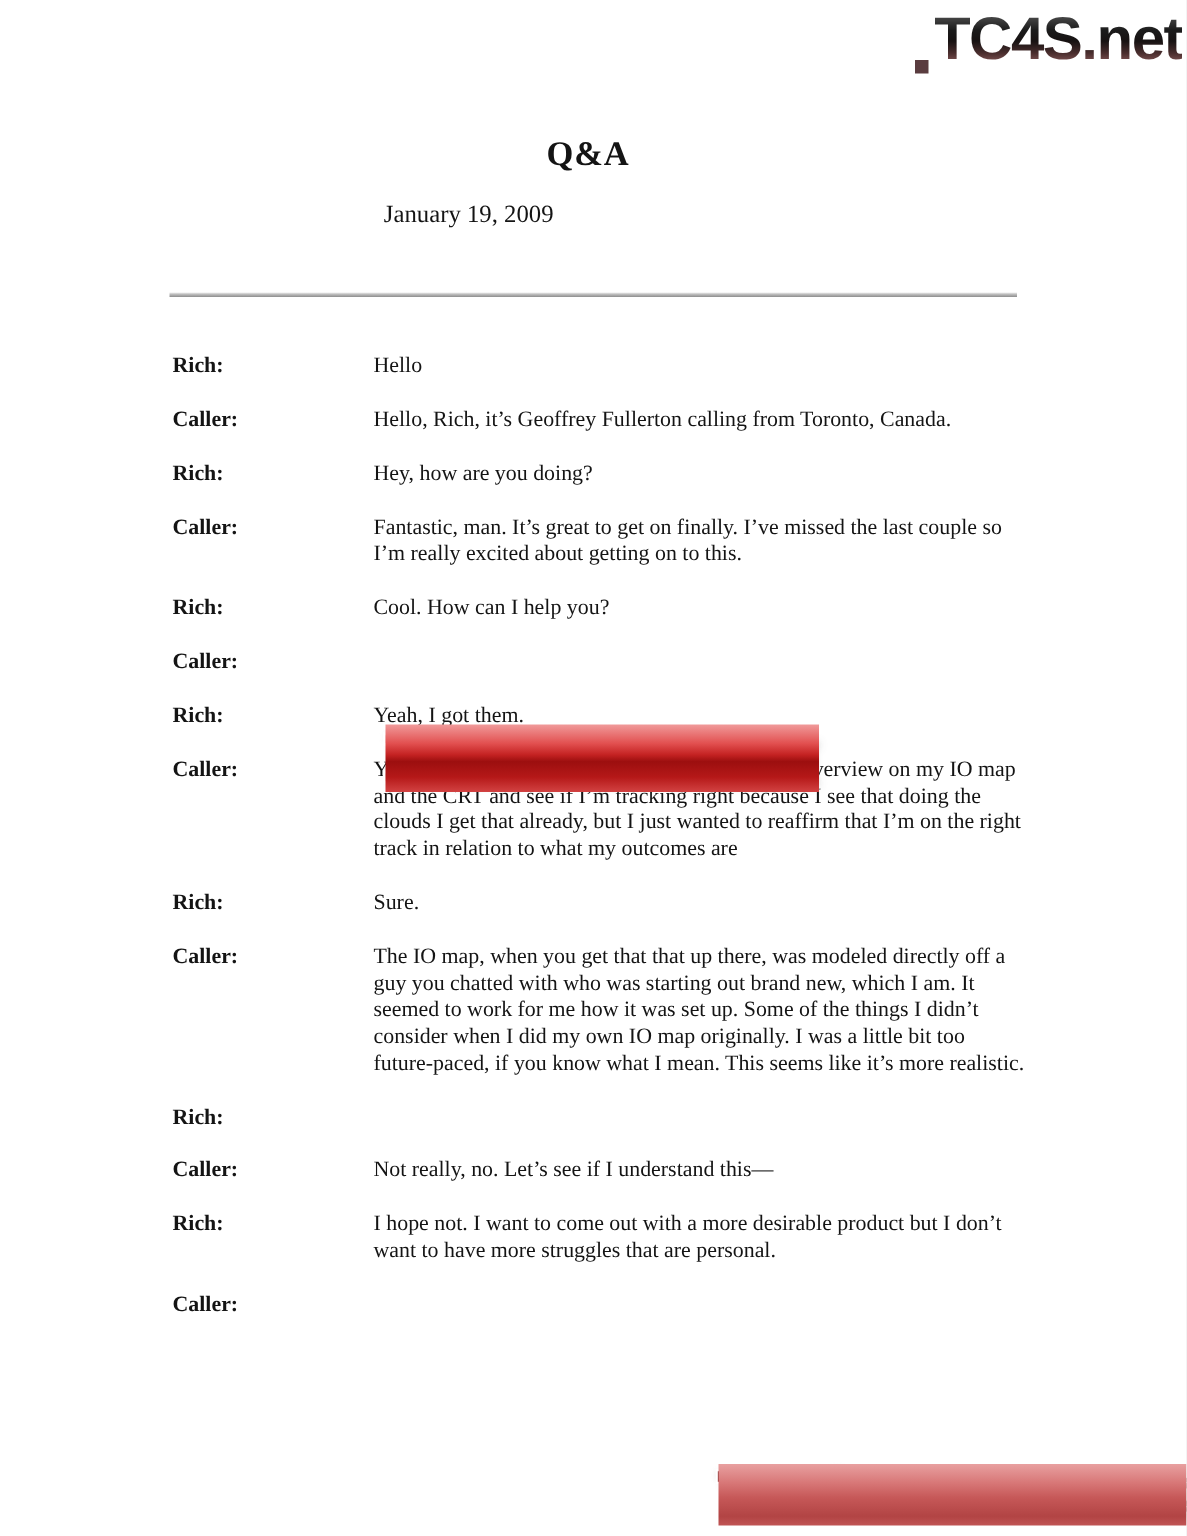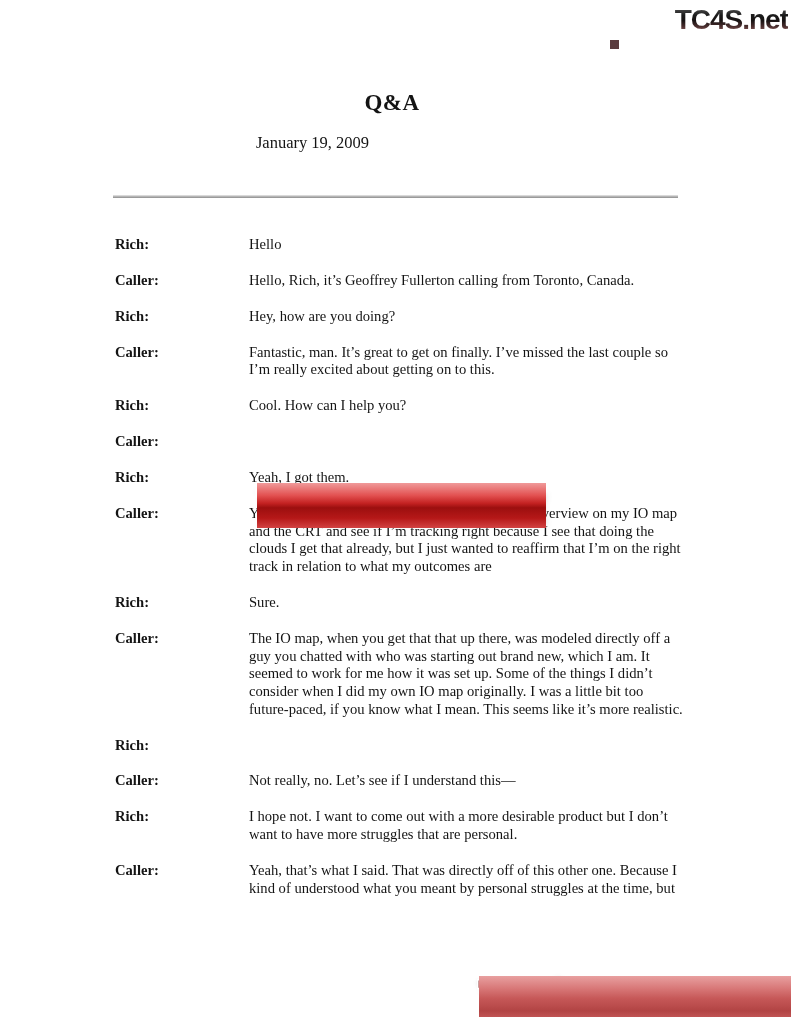--- a/index.html
+++ b/index.html
@@ -10,21 +10,21 @@
     background:#ffffff;
     overflow:hidden;
     font-family:"Liberation Serif","DejaVu Serif",serif;
     color:#141414;
   }
 
   
   .logo {
     position:absolute; top:4px; right:3px;
     font-family:"Liberation Sans","DejaVu Sans",sans-serif;
-    font-weight:bold; font-size:28px; letter-spacing:-1px;
+    font-weight:bold; font-size:40px; letter-spacing:-1px;
     background:linear-gradient(to bottom,
       #6a6a6a 0%, #1b1b1b 36%, #171212 52%, #4a2e2e 70%, #8a5a5a 86%, #c49a9a 100%);
     -webkit-background-clip:text; background-clip:text;
     color:transparent;
     white-space:nowrap;
   }
   .logo-artifact {
     position:absolute; top:40px; left:610px;
     width:9px; height:9px; background:#5a3c3f;
   }
@@ -172,22 +172,20 @@
     </div>
 
     <div class="row">
       <span class="speaker">Rich:</span>
       <span class="text">I hope not. I want to come out with a more desirable product but I don’t
 want to have more struggles that are personal.</span>
     </div>
 
     <div class="row">
       <span class="speaker">Caller:</span>
-      <span class="text">Yeah, that’s what I said. That was directly off of this other one. Because I
-kind of understood what you meant by personal struggles at the time, but</span>
     </div>
 
   </div>
 
   <div class="wm wm-dlsub">
     <span class="stroke">DLSUB.COM</span>
     <span class="mid">DLSUB.COM</span>
     <span class="fill">DLSUB.COM</span>
   </div>
 

